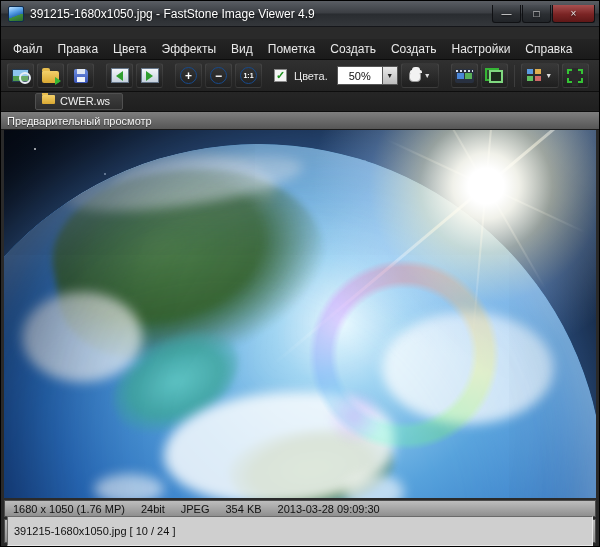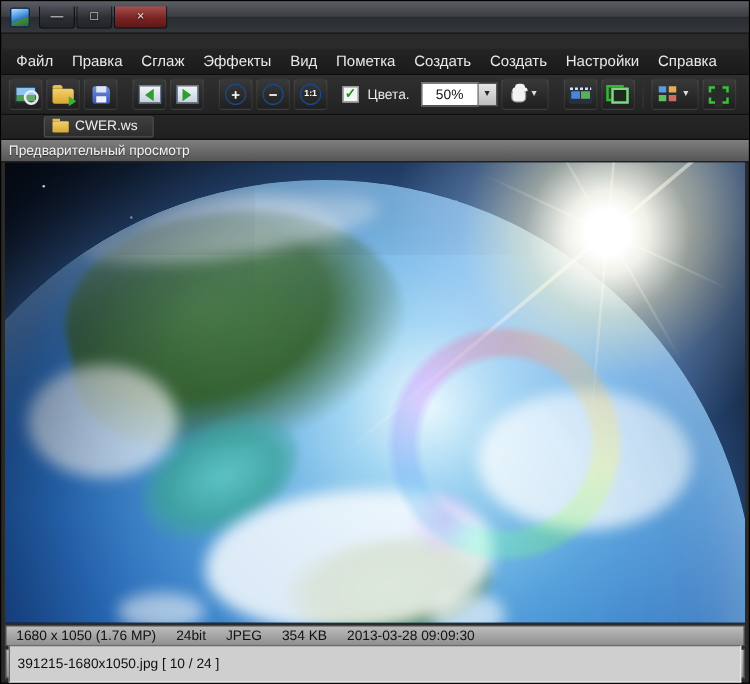--- a/index.html
+++ b/index.html
@@ -78,21 +78,21 @@
   .ic-grid { width:15px; height:13px; }
   .ic-grid::before { content:""; position:absolute; top:0; left:0; width:6px; height:5px; background:#5a9ae0;
     box-shadow:8px 0 0 #e0b050, 0 7px 0 #60c060, 8px 7px 0 #d06868; }
   .ic-full { width:16px; height:14px; border:2px solid #35c535; }
   .ic-full::before { content:""; position:absolute; top:-3px; left:3px; width:6px; height:18px; background:#2a2a2a; }
   .ic-full::after { content:""; position:absolute; left:-3px; top:3px; width:18px; height:4px; background:#2a2a2a; }
 
   
   .pathbar { height:20px; display:flex; align-items:center; padding-left:34px; gap:4px;
     background:linear-gradient(#262626,#1f1f1f); border-bottom:1px solid #0d0d0d; }
-  .path-tab { display:flex; align-items:center; gap:5px; padding:1px 12px 2px 6px;
+  .path-tab { display:flex; align-items:flex-start; gap:5px; padding:1px 12px 2px 6px;
     background:linear-gradient(#3f3f3f,#2d2d2d); border:1px solid #505050; border-radius:2px; color:#f0f0f0; font-size:11px; }
   .path-folder { width:13px; height:9px; position:relative; background:linear-gradient(#f3d06a,#d9a832); border-radius:1px; }
   .path-folder::before { content:""; position:absolute; top:-2px; left:0; width:6px; height:2px; background:#e7bd4e; }
 
   
   .preview-header { height:18px; display:flex; align-items:center; padding-left:6px;
     background:linear-gradient(#7e7e7e,#565656); color:#f4f4f4; font-size:11px;
     text-shadow:0 1px 1px rgba(0,0,0,.6); border-bottom:1px solid #1a1a1a; }
 
   
@@ -150,31 +150,32 @@
     background:#cfcfcf; border:1px solid #6a6a6a; border-right-color:#e8e8e8; border-bottom-color:#e8e8e8;
     color:#111; font-size:11px; white-space:nowrap; }
 </style>
 </head>
 <body>
 
 <div class="window">
 
   <div class="titlebar">
     <div class="app-icon"></div>
+    <div class="title-text">391215-1680x1050.jpg  -  FastStone Image Viewer 4.9</div>
     <div class="winbtns">
       <div class="winbtn">—</div>
       <div class="winbtn">□</div>
       <div class="winbtn close">×</div>
     </div>
   </div>
 
   <div class="menubar">
     <span class="menu-item">Файл</span>
     <span class="menu-item">Правка</span>
-    <span class="menu-item">Сглаж</span>
+    <span class="menu-item">Цвета</span>
     <span class="menu-item">Эффекты</span>
     <span class="menu-item">Вид</span>
     <span class="menu-item">Пометка</span>
     <span class="menu-item">Создать</span>
     <span class="menu-item">Создать</span>
     <span class="menu-item">Настройки</span>
     <span class="menu-item">Справка</span>
   </div>
 
   <div class="toolbar">

